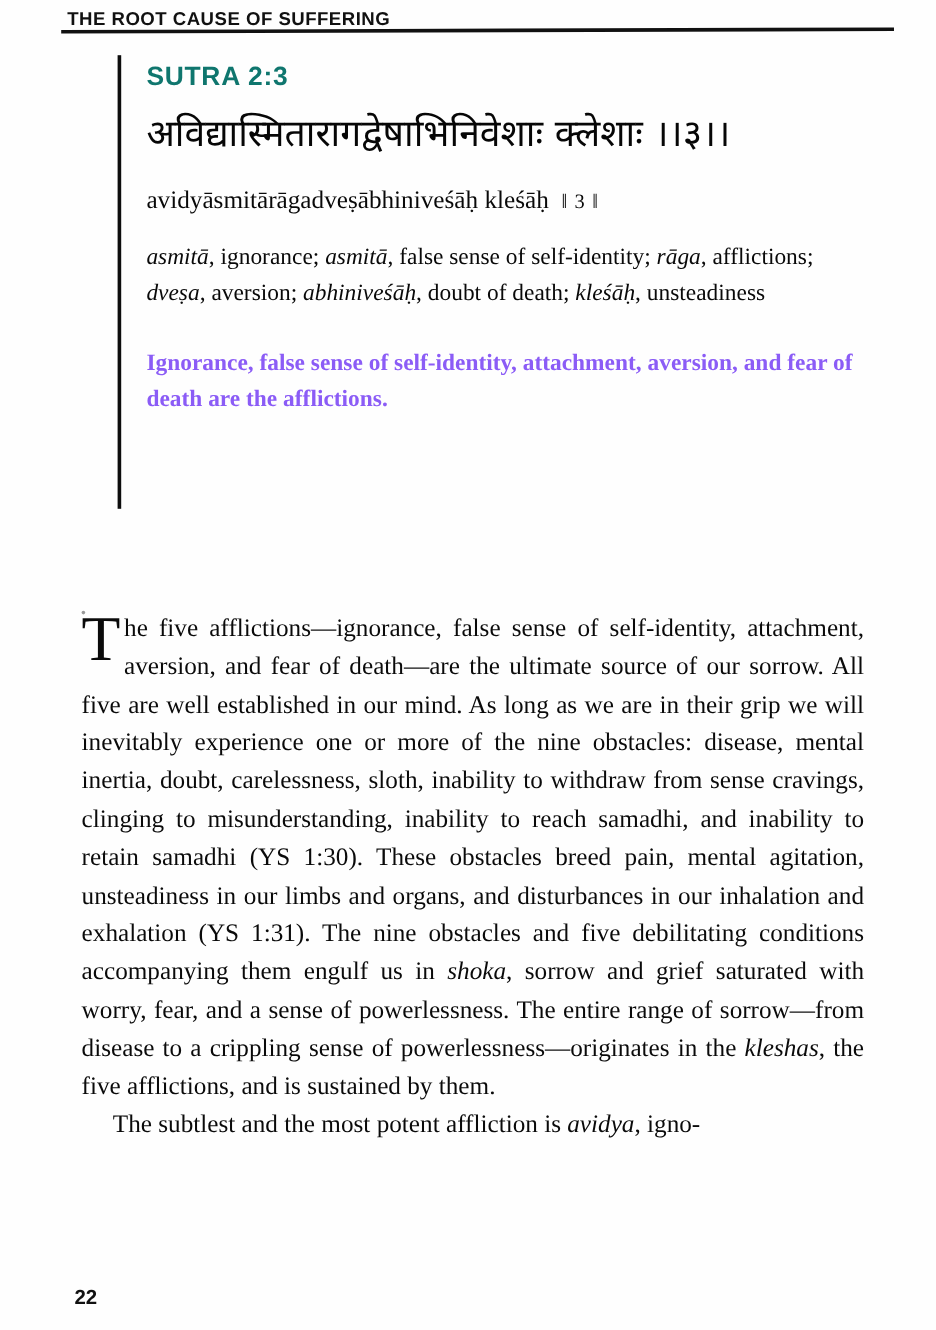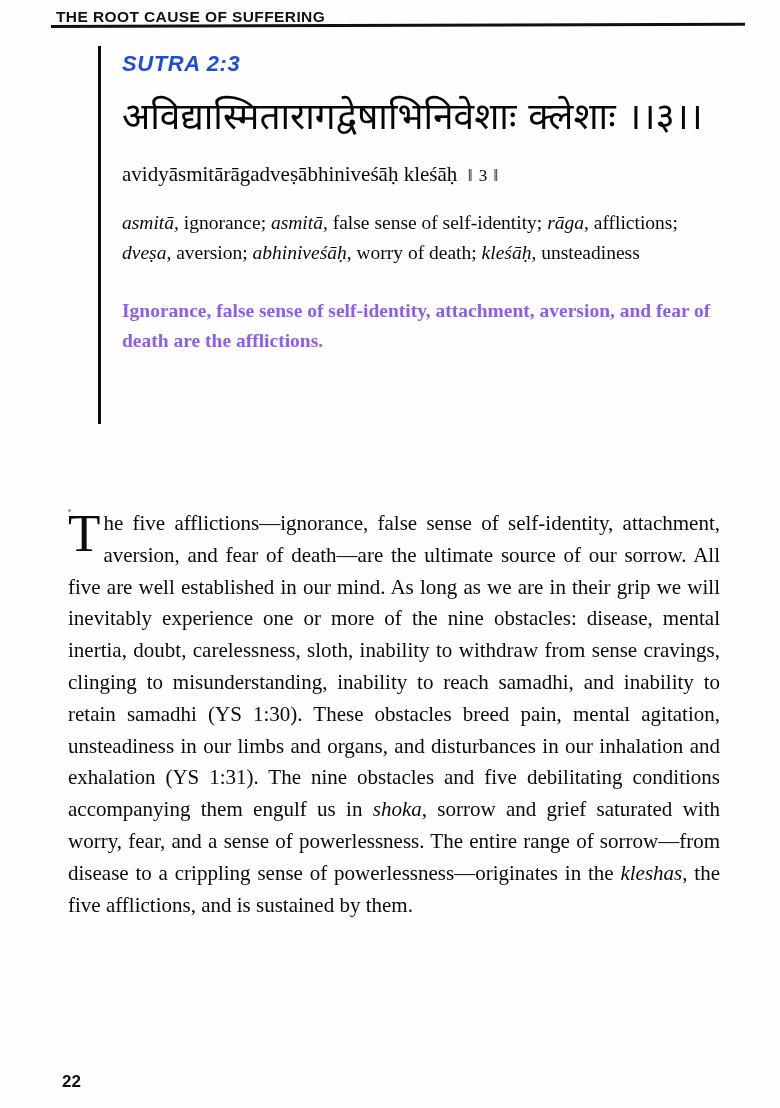--- a/index.html
+++ b/index.html
@@ -64,27 +64,26 @@
     padding-left: 24px;
   }
 
   .sutra-label {
     font-family: "Liberation Sans", "DejaVu Sans", sans-serif;
     font-weight: bold;
     font-size: 22px;
     letter-spacing: 0.6px;
     line-height: 1.1;
     margin: 8px 0 0 0;
-    color: #1d4ed8;
-    font-style: italic;
+    color: #0f766e;
   }
 
   .devanagari {
     font-family: "DejaVu Sans", sans-serif;
-    font-size: 37px;
+    font-size: 31px;
     line-height: 1.35;
     margin: 16px 0 0 0;
     letter-spacing: 0px;
     color: #060606;
     white-space: nowrap;
   }
 
   .translit {
     font-size: 21px;
     line-height: 1.3;
@@ -174,30 +173,31 @@
 
       <div class="sutra-label">SUTRA 2:3</div>
 
       <div class="devanagari">अविद्यास्मितारागद्वेषाभिनिवेशाः क्लेशाः ।।३।।</div>
 
       <div class="translit">
         <span>avidyāsmitārāgadveṣābhiniveśāḥ kleśāḥ</span><span class="danda">&nbsp;&nbsp;<span>‖ 3 ‖</span></span>
       </div>
 
       <div class="gloss">
-        <i>asmitā</i><span>, ignorance; </span><i>asmitā</i><span>, false sense of self-identity; </span><i>rāga</i><span>, afflictions; </span><i>dveṣa</i><span>, aversion; </span><i>abhiniveśāḥ</i><span>, worry of death; </span><i>kleśāḥ</i><span>, unsteadiness</span>
+        <i>asmitā</i><span>, ignorance; </span><i>asmitā</i><span>, false sense of self-identity; </span><i>rāga</i><span>, afflictions; </span><i>dveṣa</i><span>, aversion; </span><i>abhiniveśāḥ</i><span>, doubt of death; </span><i>kleśāḥ</i><span>, unsteadiness</span>
       </div>
 
       <div class="translation">Ignorance, false sense of self-identity, attachment, aversion, and fear of death are the afflictions.</div>
 
     </div>
   </div>
 
   <div class="speck"></div>
 
   <div class="body-text">
     <p><span class="dropcap">T</span><span>he five afflictions—ignorance, false sense of self-identity, attachment, aversion, and fear of death—are the ultimate source of our sorrow. All five are well established in our mind. As long as we are in their grip we will inevitably experience one or more of the nine obstacles: disease, mental inertia, doubt, carelessness, sloth, inability to withdraw from sense cravings, clinging to misunderstanding, inability to reach samadhi, and inability to retain samadhi (YS 1:30). These obstacles breed pain, mental agitation, unsteadiness in our limbs and organs, and disturbances in our inhalation and exhalation (YS 1:31). The nine obstacles and five debilitating conditions accompanying them engulf us in </span><i>shoka</i><span>, sorrow and grief saturated with worry, fear, and a sense of powerlessness. The entire range of sorrow—from disease to a crippling sense of powerlessness—originates in the </span><i>kleshas</i><span>, the five afflictions, and is sustained by them.</span></p>
 
+    <p class="indented"><span>The subtlest and the most potent affliction is </span><i>avidya</i><span>, igno-</span></p>
   </div>
 
   <div class="folio">22</div>
 
 </div>
 
 </body></html>

